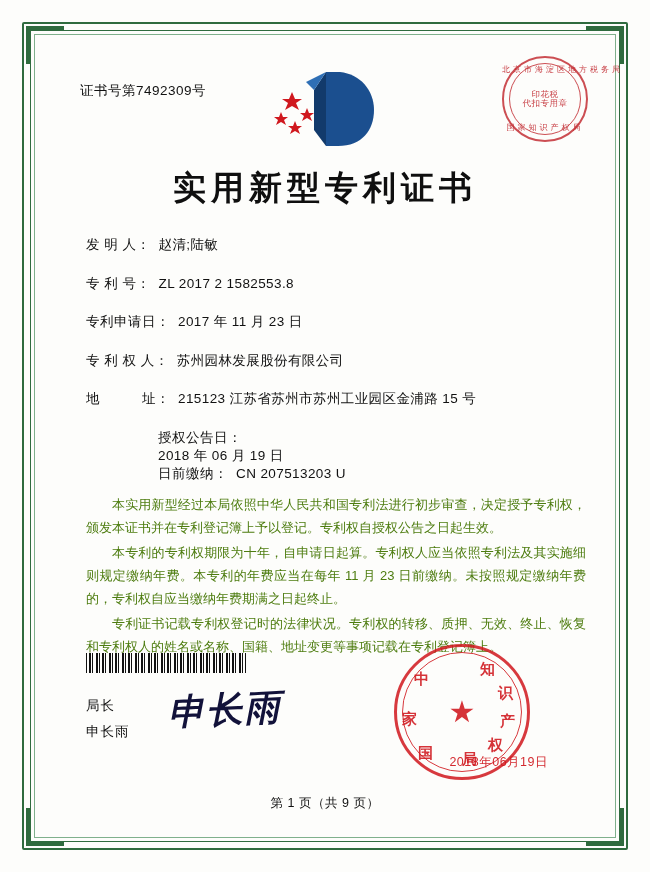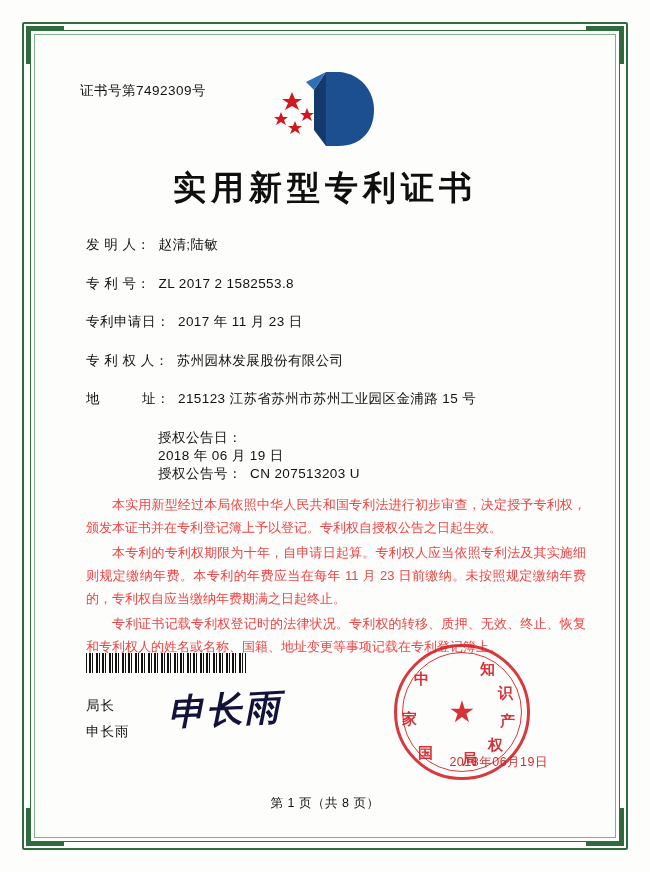--- a/index.html
+++ b/index.html
@@ -180,21 +180,21 @@
   }
 
   
   .paras {
     position: absolute;
     left: 36px;
     right: 14px;
     top: 445px;
     font-size: 13px;
     line-height: 23px;
-    color: #ef4444;
+    color: #4d7c0f;
     text-align: justify;
   }
   .para {
     text-indent: 26px;
     margin-bottom: 2px;
   }
 
   
   .barcode {
     position: absolute;
@@ -319,20 +319,28 @@
         <path d="M60 4 L48 22 L40 14 Z" fill="#2f6fb5"></path>
         <g fill="#d0181e">
           <polygon points="26,24 29,31 36,31 30,35 33,42 26,38 19,42 22,35 16,31 23,31"></polygon>
           <polygon points="41,40 43,45 48,45 44,48 46,53 41,50 36,53 38,48 34,45 39,45"></polygon>
           <polygon points="29,53 31,58 36,58 32,61 34,66 29,63 24,66 26,61 22,58 27,58"></polygon>
           <polygon points="15,44 17,49 22,49 18,52 20,57 15,54 10,57 12,52 8,49 13,49"></polygon>
         </g>
       </svg>
     </div>
 
+    <div class="stamp-top">
+      <div class="stamp-circle"></div>
+      <div class="stamp-circle inner"></div>
+      <div class="stamp-text st-arc-top">北京市海淀区地方税务局</div>
+      <div class="stamp-text st-center">印花税
+代扣专用章</div>
+      <div class="stamp-text st-arc-bottom">国家知识产权局</div>
+    </div>
 
     <div class="title">实用新型专利证书</div>
 
     <div class="fields">
 
 
       <div class="frow">
         <span class="flabel">发 明 人：</span>
         <span class="fvalue">赵清;陆敏</span>
       </div>
@@ -354,21 +362,21 @@
 
       <div class="frow">
         <span class="flabel">地　　　址：</span>
         <span class="fvalue">215123  江苏省苏州市苏州工业园区金浦路 15 号</span>
       </div>
 
       <div class="frow dual">
         <span class="flabel">授权公告日：</span>
         <span class="fvalue">2018 年 06 月 19 日</span>
         <span class="fright">
-          <span class="flabel">授权公告号：</span>
+          <span class="flabel">日前缴纳：</span>
           <span class="fvalue">CN 207513203 U</span>
         </span>
       </div>
 
     </div>
 
     <div class="paras">
       <div class="para">本实用新型经过本局依照中华人民共和国专利法进行初步审查，决定授予专利权，颁发本证书并在专利登记簿上予以登记。专利权自授权公告之日起生效。</div>
       <div class="para">本专利的专利权期限为十年，自申请日起算。专利权人应当依照专利法及其实施细则规定缴纳年费。本专利的年费应当在每年 11 月 23 日前缴纳。未按照规定缴纳年费的，专利权自应当缴纳年费期满之日起终止。</div>
       <div class="para">专利证书记载专利权登记时的法律状况。专利权的转移、质押、无效、终止、恢复和专利权人的姓名或名称、国籍、地址变更等事项记载在专利登记簿上。</div>
@@ -390,16 +398,16 @@
       <div class="seal-char" style="left:104px; top:40px;">识</div>
       <div class="seal-char" style="left:106px; top:68px;">产</div>
       <div class="seal-char" style="left:94px;  top:92px;">权</div>
       <div class="seal-char" style="left:68px;  top:106px;">局</div>
       <div class="seal-char" style="left:24px;  top:100px;">国</div>
       <div class="seal-char" style="left:8px;   top:66px;">家</div>
       <div class="seal-char" style="left:20px;  top:26px;">中</div>
     </div>
     <div class="seal-date">2018年06月19日</div>
 
-    <div class="footer">第 1 页（共 8 页）</div>
+    <div class="footer">第 1 页（共 9 页）</div>
 
   </div>
 </div>
 
 </body></html>

